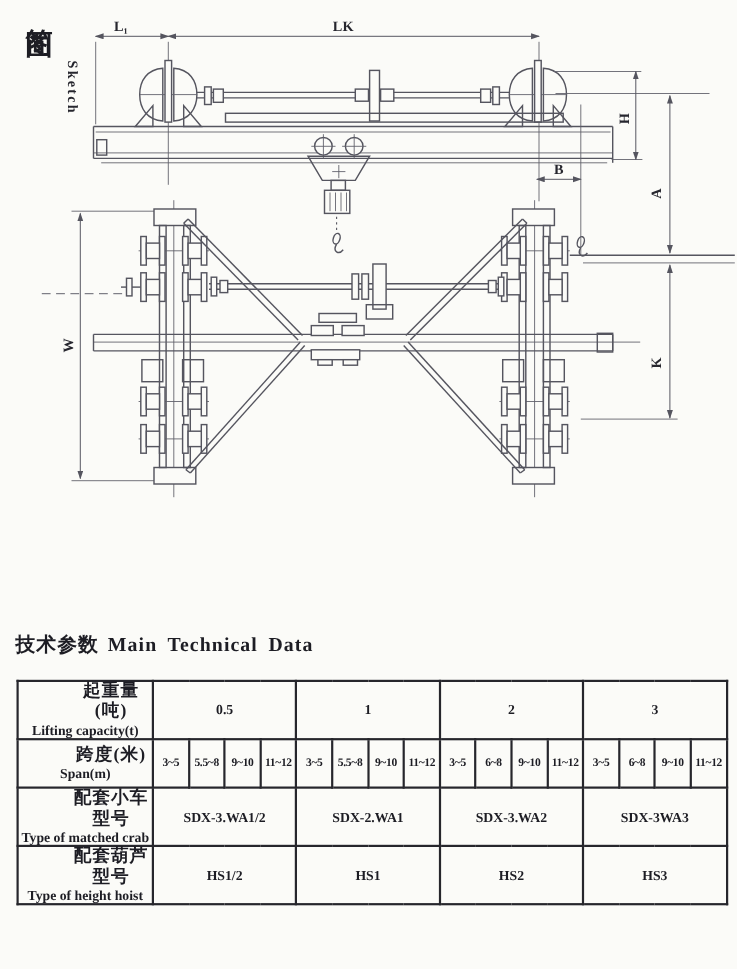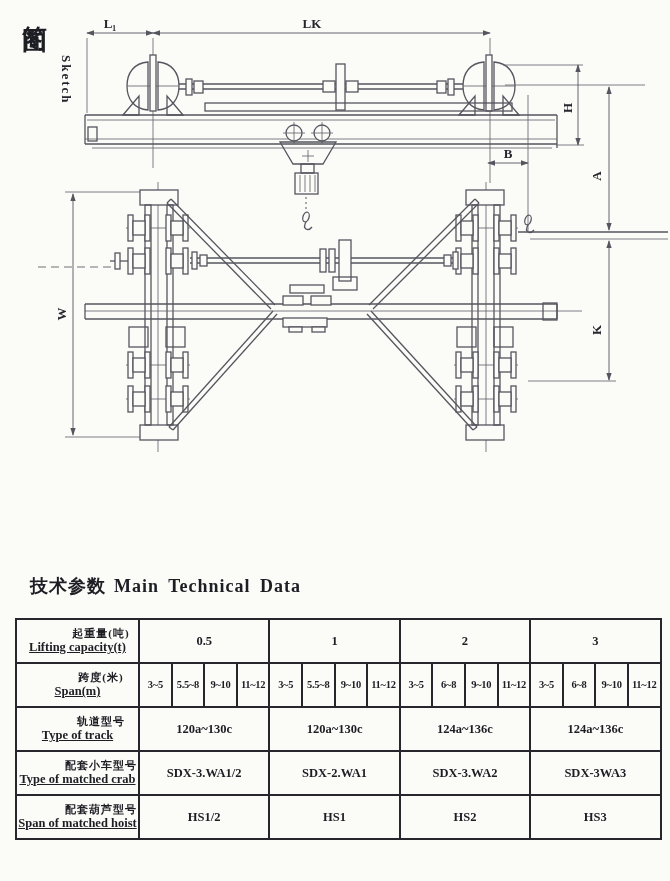--- a/index.html
+++ b/index.html
@@ -12,28 +12,28 @@
   .dm{stroke:#55555f;stroke-width:0.9;fill:none;}
   .fw{fill:#fbfbf8;stroke:#55555f;stroke-width:1.3;}
   .ds{stroke:#55555f;stroke-width:1;stroke-dasharray:2 3;fill:none;}
   .db{stroke:#60606a;stroke-width:0.9;stroke-dasharray:8 5;fill:none;}
   svg text{font-family:"Liberation Serif","DejaVu Serif",serif;font-weight:bold;fill:#26262e;font-size:13px;}
   .cjk-title{position:absolute;left:18px;top:6px;writing-mode:vertical-rl;text-orientation:upright;
              font-size:25px;font-weight:bold;letter-spacing:4px;color:#1d1d24;
              font-family:"Liberation Serif","DejaVu Serif",serif;}
   
   #heading{position:absolute;left:14px;top:574px;font-size:18px;font-weight:bold;white-space:nowrap;}
-  #heading .zh{letter-spacing:1px;margin-right:8px;margin-left:16px;}
+  #heading .zh{letter-spacing:1px;margin-right:8px;}
   #heading .en{letter-spacing:1px;word-spacing:4px;}
   
   #spec-table{position:absolute;left:15px;top:618px;width:645px;border-collapse:collapse;table-layout:fixed;}
   #spec-table td{border:2px solid #26262c;text-align:center;vertical-align:middle;padding:0;height:42px;
                  font-weight:bold;font-size:12.5px;line-height:1.15;}
-  #spec-table td.lab .zh{font-size:11px;letter-spacing:1px;padding-left:47px;}
-  #spec-table td.lab .en{font-size:12.5px;text-decoration:underline;}
+  #spec-table td.lab .zh{font-size:16px;letter-spacing:1px;padding-left:47px;}
+  #spec-table td.lab .en{font-size:12.5px;}
   #spec-table td.sub{font-size:10.5px;letter-spacing:-0.3px;}
 </style>
 </head>
 <body>
 
 <div id="page">
 
   <div class="cjk-title">简图</div>
 
   <svg id="sketch-svg" width="670" height="560" viewBox="0 0 670 560">
@@ -347,42 +347,32 @@
       <td class="sub">6~8</td>
       <td class="sub">9~10</td>
       <td class="sub">11~12</td>
       <td class="sub">3~5</td>
       <td class="sub">6~8</td>
       <td class="sub">9~10</td>
       <td class="sub">11~12</td>
     </tr>
     <tr>
       <td class="lab">
-        <div class="zh">轨道型号</div>
-        <div class="en">Type of track</div>
-      </td>
-      <td colspan="4">120a~130c</td>
-      <td colspan="4">120a~130c</td>
-      <td colspan="4">124a~136c</td>
-      <td colspan="4">124a~136c</td>
-    </tr>
-    <tr>
-      <td class="lab">
         <div class="zh">配套小车型号</div>
         <div class="en">Type of matched crab</div>
       </td>
       <td colspan="4">SDX-3.WA1/2</td>
       <td colspan="4">SDX-2.WA1</td>
       <td colspan="4">SDX-3.WA2</td>
       <td colspan="4">SDX-3WA3</td>
     </tr>
     <tr>
       <td class="lab">
         <div class="zh">配套葫芦型号</div>
-        <div class="en">Span of matched hoist</div>
+        <div class="en">Type of height hoist</div>
       </td>
       <td colspan="4">HS1/2</td>
       <td colspan="4">HS1</td>
       <td colspan="4">HS2</td>
       <td colspan="4">HS3</td>
     </tr>
   </tbody>
     </table>
 
 </div>

